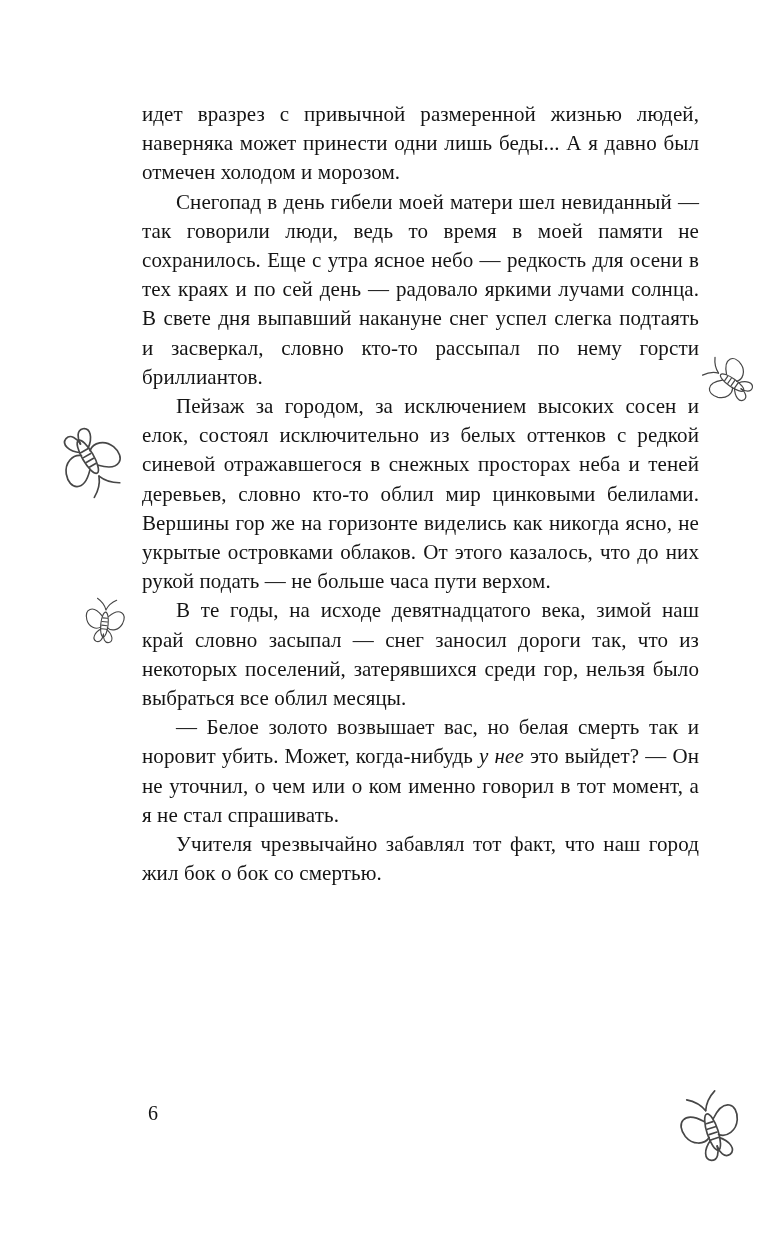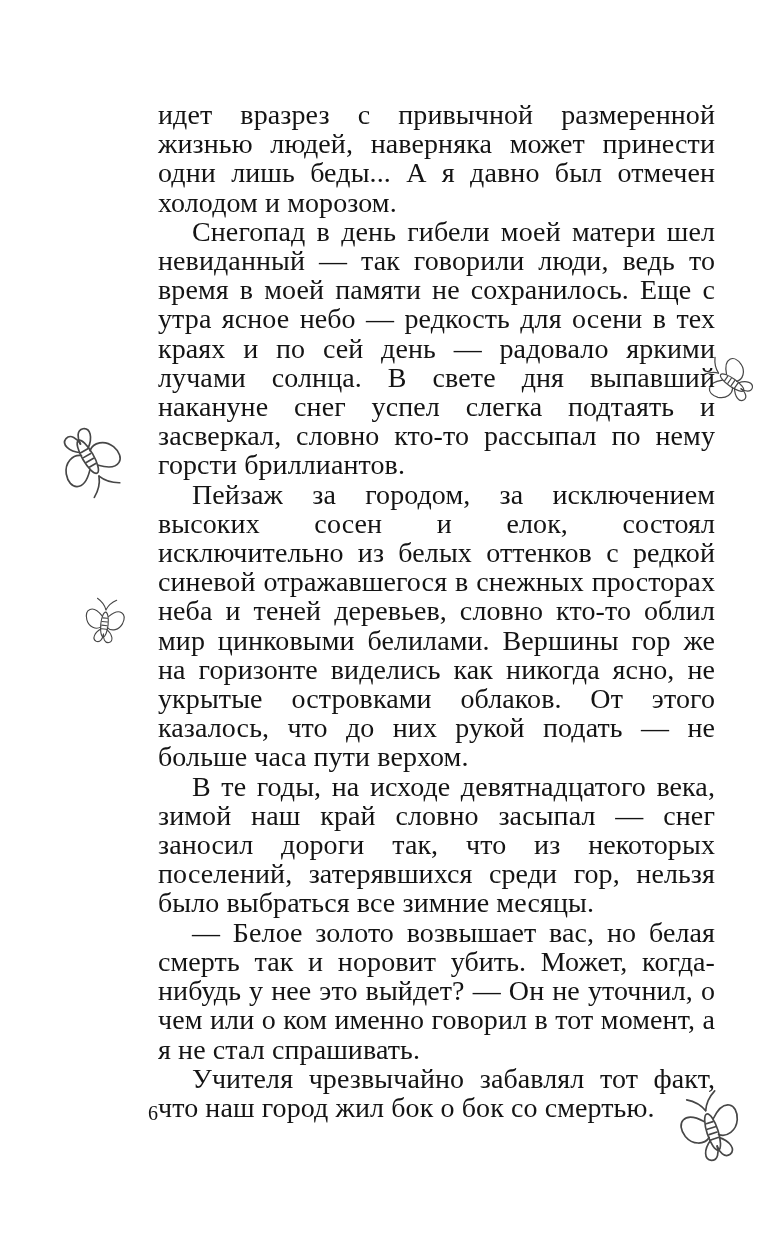--- a/index.html
+++ b/index.html
@@ -11,36 +11,37 @@
     position: relative;
     width: 768px;
     height: 1240px;
     background: #ffffff;
     overflow: hidden;
     font-family: "Liberation Serif", "DejaVu Serif", serif;
     color: #141414;
   }
   .text-block {
     position: absolute;
-    left: 158px;
+    left: 142px;
     top: 100px;
     width: 557px;
-    font-size: 28px;
+    font-size: 21px;
     line-height: 29.2px;
     text-align: justify;
     letter-spacing: 0.1px;
   }
   .text-block p {
     margin: 0;
     text-indent: 34px;
   }
   .text-block p.noindent {
     text-indent: 0;
   }
   .text-block .italic {
+    font-style: italic;
   }
   .page-number {
     position: absolute;
     left: 148px;
     top: 1102px;
     font-size: 20px;
     color: #141414;
   }
   .moth {
     position: absolute;
@@ -94,20 +95,20 @@
   <span class="moth moth-bottom-right">
     <svg viewBox="0 0 100 120">
         <use href="#mothShape"></use>
       </svg>
   </span>
 
   <div class="text-block">
       <p class="para noindent"><span>идет вразрез с привычной размеренной жизнью людей, наверняка может принести одни лишь беды... А я давно был отмечен холодом и морозом.</span></p>
       <p class="para"><span>Снегопад в день гибели моей матери шел невиданный — так говорили люди, ведь то время в моей памяти не сохранилось. Еще с утра ясное небо — редкость для осени в тех краях и по сей день — радовало яркими лучами солнца. В свете дня выпавший накануне снег успел слегка подтаять и засверкал, словно кто-то рассыпал по нему горсти бриллиантов.</span></p>
       <p class="para"><span>Пейзаж за городом, за исключением высоких сосен и елок, состоял исключительно из белых оттенков с редкой синевой отражавшегося в снежных просторах неба и теней деревьев, словно кто-то облил мир цинковыми белилами. Вершины гор же на горизонте виделись как никогда ясно, не укрытые островками облаков. От этого казалось, что до них рукой подать — не больше часа пути верхом.</span></p>
-      <p class="para"><span>В те годы, на исходе девятнадцатого века, зимой наш край словно засыпал — снег заносил дороги так, что из некоторых поселений, затерявшихся среди гор, нельзя было выбраться все зимние месяцы.</span></p>
+      <p class="para"><span>В те годы, на исходе девятнадцатого века, зимой наш край словно засыпал — снег заносил дороги так, что из некоторых поселений, затерявшихся среди гор, нельзя было выбраться все облил месяцы.</span></p>
       <p class="para"><span>— Белое золото возвышает вас, но белая смерть так и норовит убить. Может, когда-нибудь </span><span class="italic">у нее</span><span> это выйдет? — Он не уточнил, о чем или о ком именно говорил в тот момент, а я не стал спрашивать.</span></p>
       <p class="para"><span>Учителя чрезвычайно забавлял тот факт, что наш город жил бок о бок со смертью.</span></p>
     </div>
 
   <div class="page-number">6</div>
 
 </div>
 
 </body></html>

